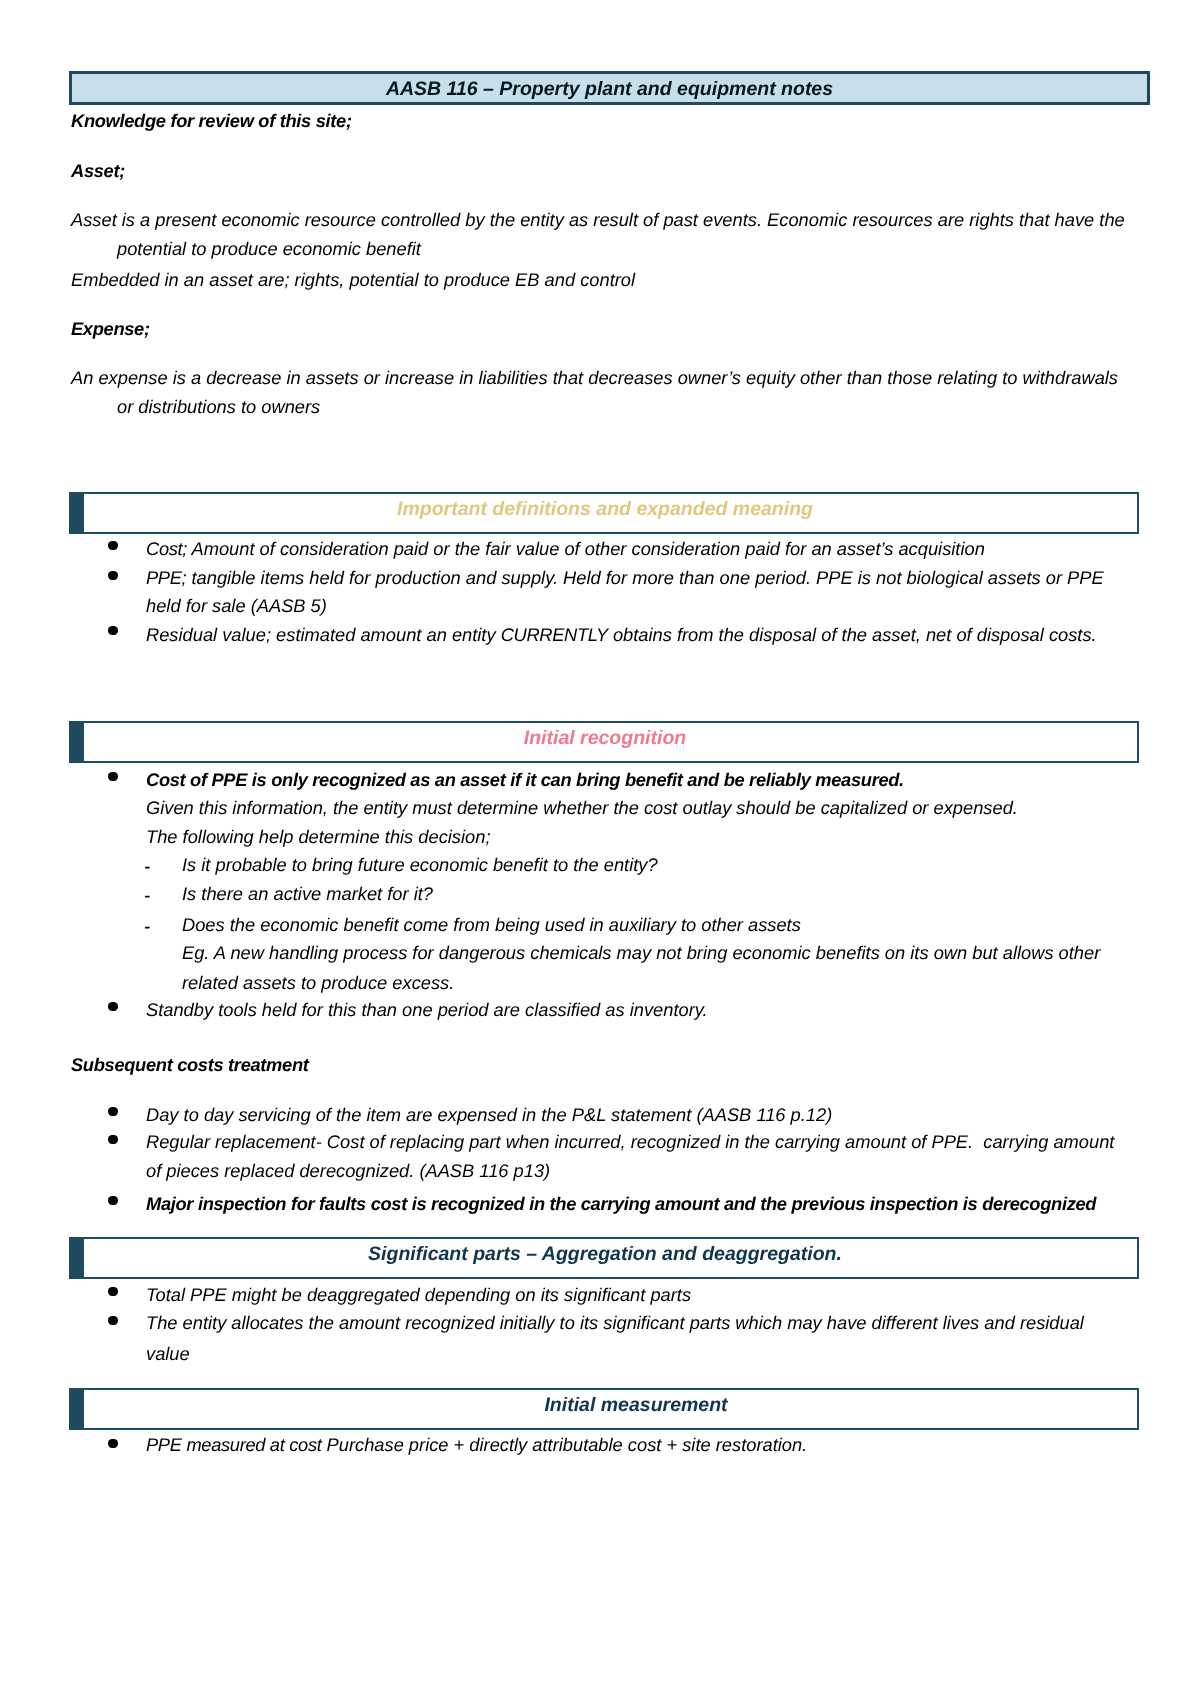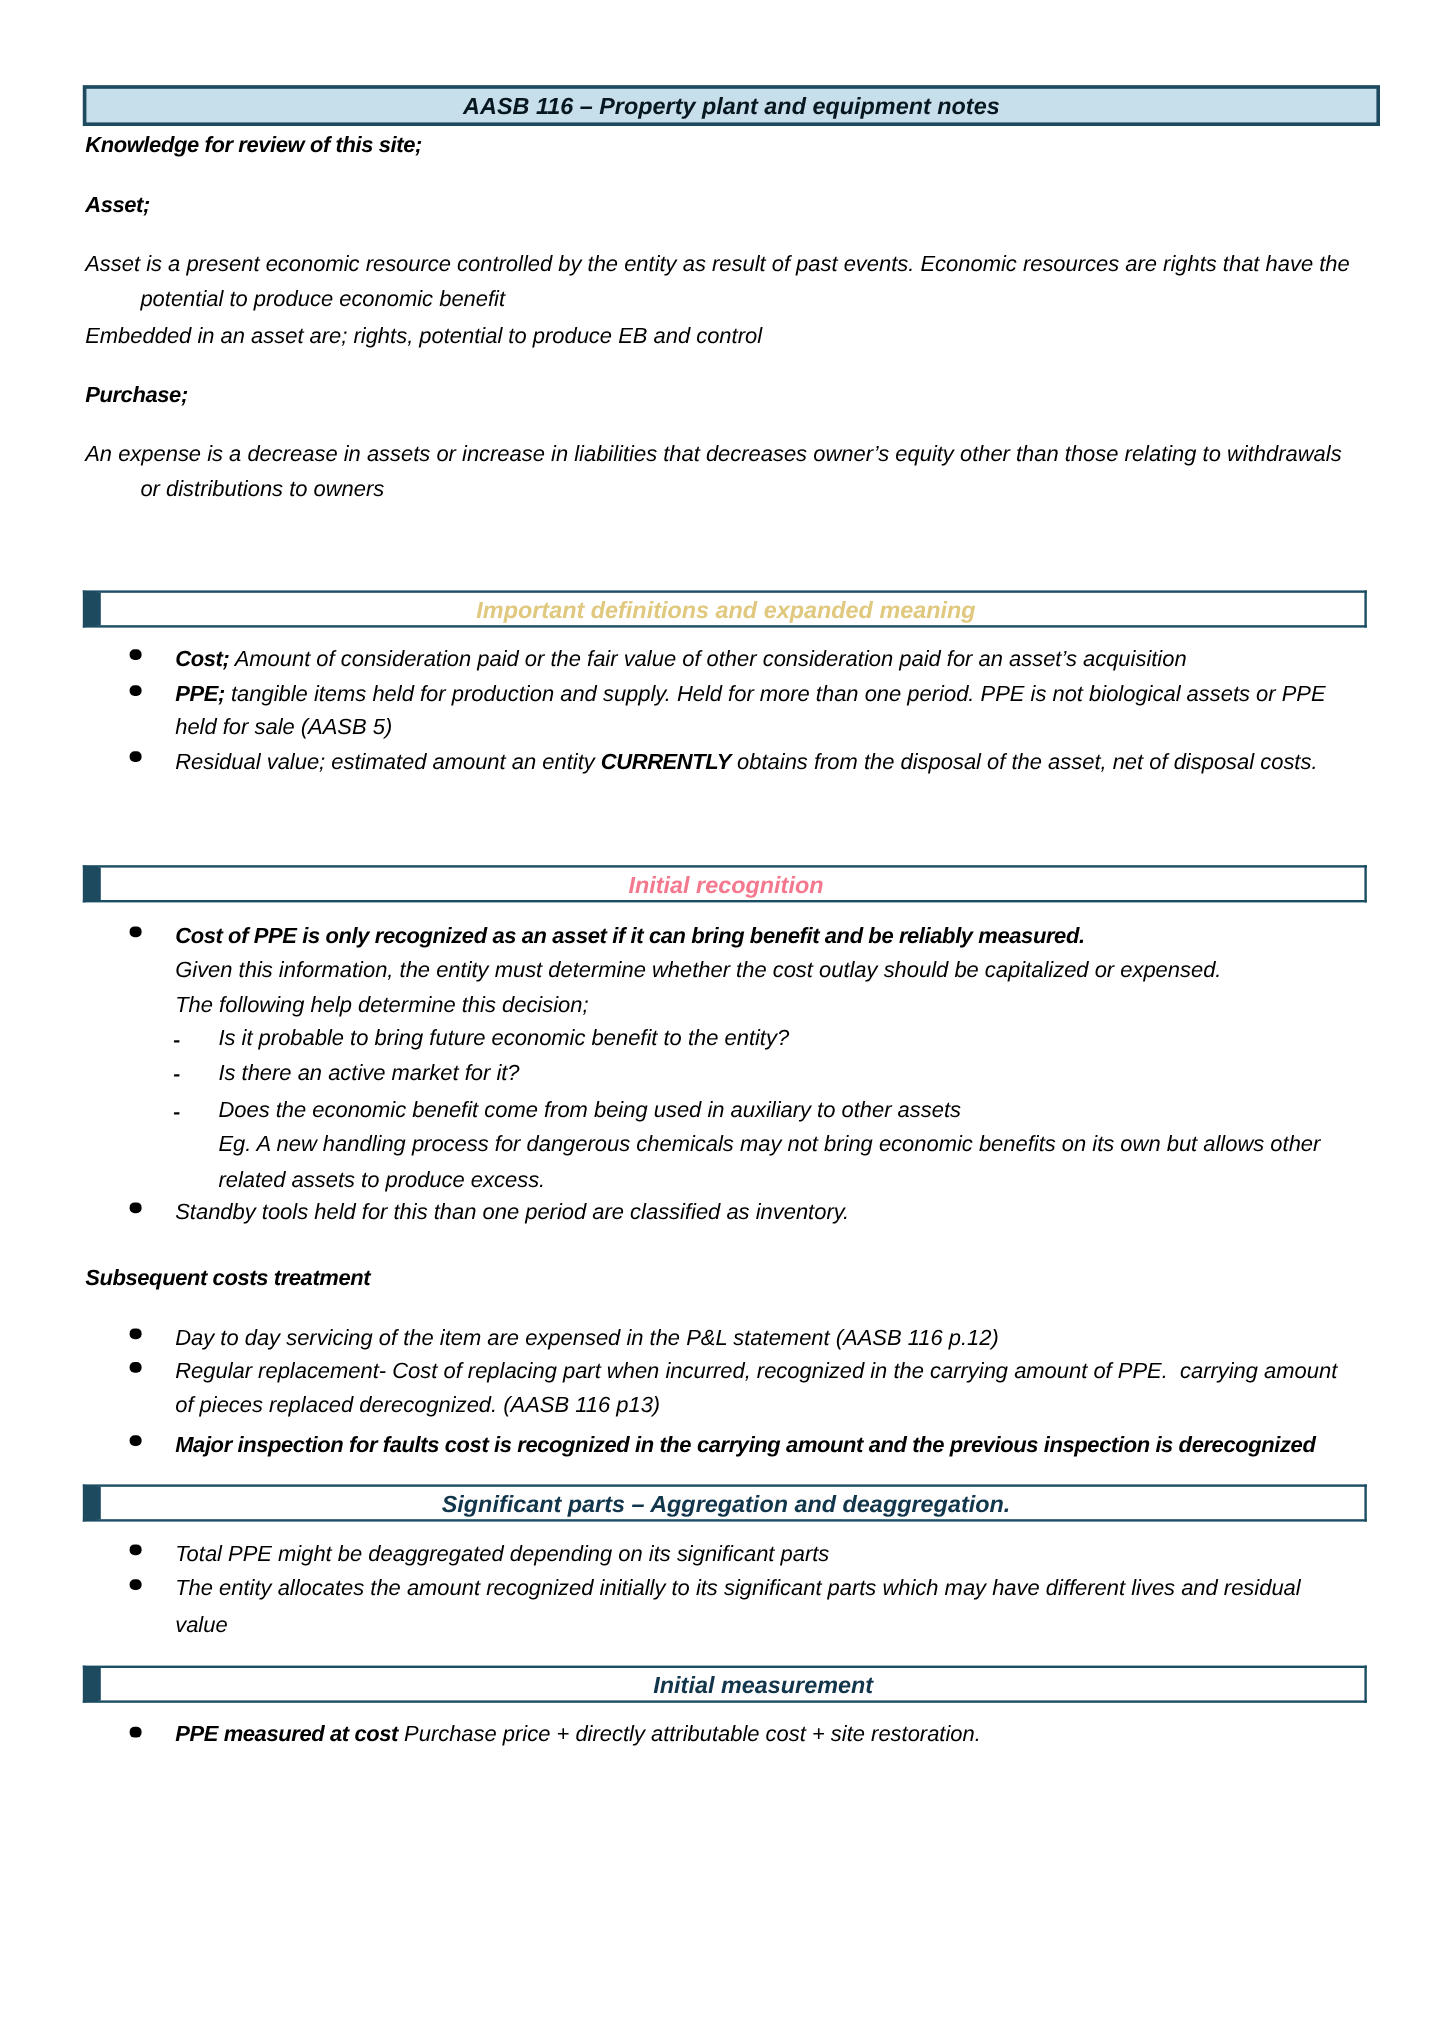--- a/index.html
+++ b/index.html
@@ -31,25 +31,25 @@
   }
 
   
   .tx{
     position:absolute;
     font-style:italic;font-size:18.3px;line-height:21px;
     color:#000;white-space:pre;
     transform:translateZ(0);
   }
   .bd{font-weight:bold;letter-spacing:-0.32px;}
-  b{font-weight:bold;letter-spacing:-0.32px;}
+  b{font-weight:normal;letter-spacing:-0.32px;}
 
   
   .sec-bar{
-    position:absolute;left:69px;width:1070px;height:31px;
+    position:absolute;left:69px;width:1070px;height:42px;
     box-sizing:border-box;
     border:2px solid #1b4d64;
     border-left:15px solid #1d4a5e;
     background:#ffffff;
   }
   .sec-bar .lbl{
     position:absolute;left:-11px;right:0;top:0;height:28px;
     line-height:31px;
     text-align:center;
     font-style:italic;font-weight:bold;font-size:19.5px;
@@ -76,21 +76,21 @@
     <div class="inner">
       <span class="title-text">AASB 116 – Property plant and equipment notes</span>
     </div>
   </div>
 
   <div class="tx bd" style="left:71px;top:110px;">Knowledge for review of this site;</div>
   <div class="tx bd" style="left:71px;top:160px;">Asset;</div>
   <div class="tx" style="left:71px;top:209px;">Asset is a present economic resource controlled by the entity as result of past events. Economic resources are rights that have the</div>
   <div class="tx" style="left:117px;top:238px;">potential to produce economic benefit</div>
   <div class="tx" style="left:71px;top:269px;">Embedded in an asset are; rights, potential to produce EB and control</div>
-  <div class="tx bd" style="left:71px;top:318px;">Purchase;</div>
+  <div class="tx bd" style="left:71px;top:318px;">Expense;</div>
   <div class="tx" style="left:71px;top:367px;">An expense is a decrease in assets or increase in liabilities that decreases owner’s equity other than those relating to withdrawals</div>
   <div class="tx" style="left:117px;top:396px;">or distributions to owners</div>
 
   <div class="sec-bar" style="top:492px;">
     <span class="lbl" style="color: rgb(224, 200, 126);">Important definitions and expanded meaning</span>
   </div>
 
   <span class="bullet" style="left: 108.4px; top: 541px; background: rgb(0, 0, 0);"></span>
   <div class="tx" style="left:146px;top:538px;"><b>Cost;</b><span> Amount of consideration paid or the fair value of other consideration paid for an asset’s acquisition</span></div>
 

